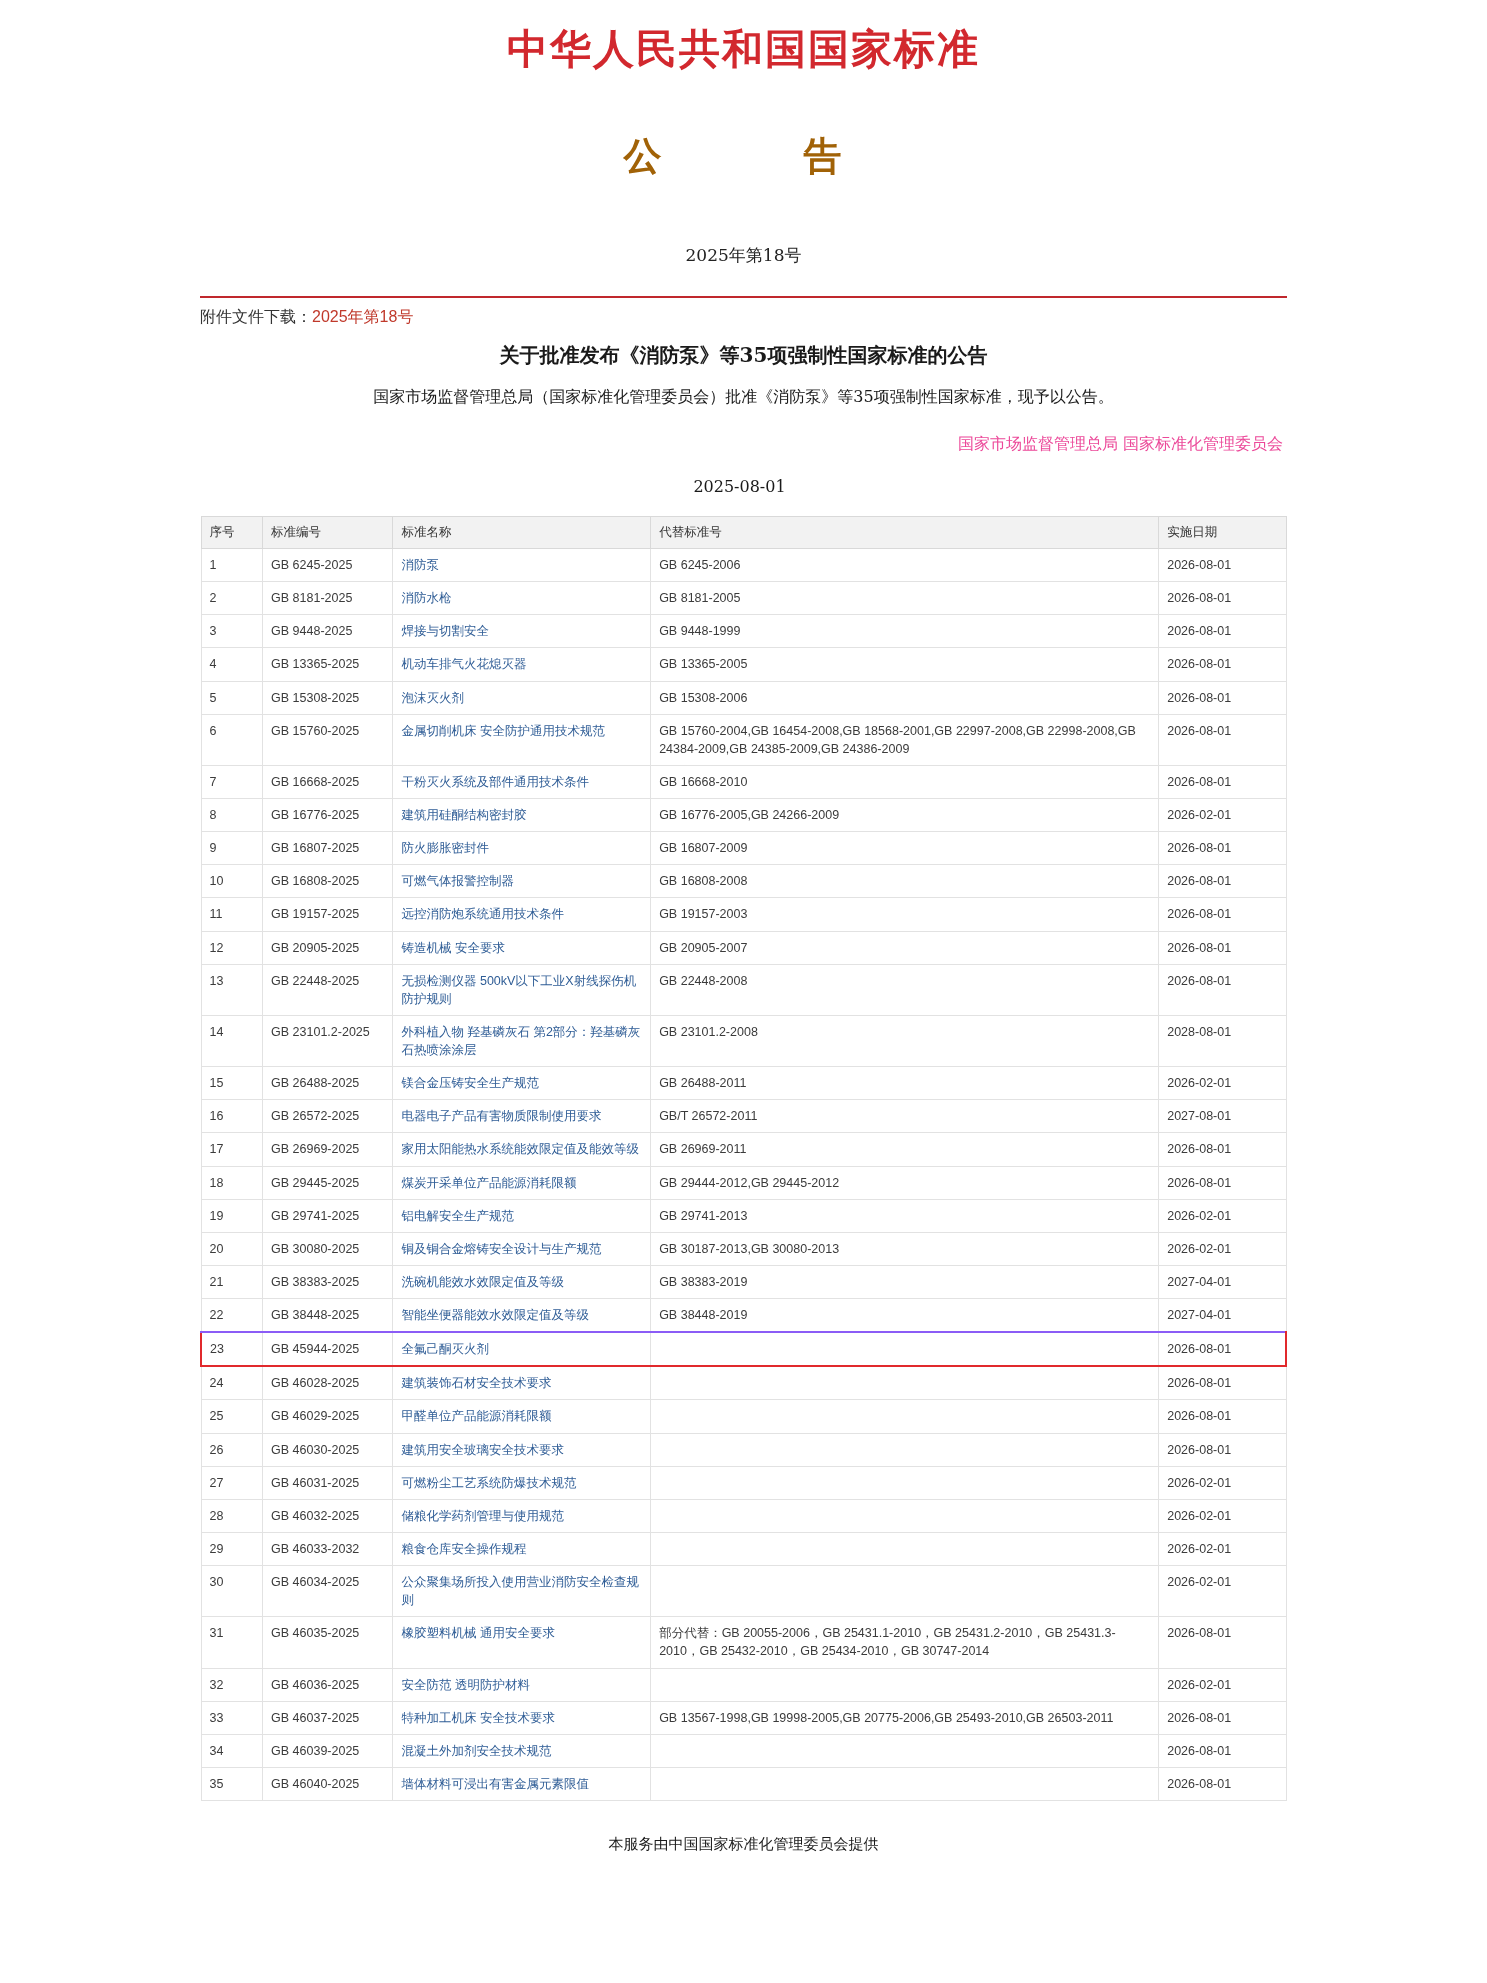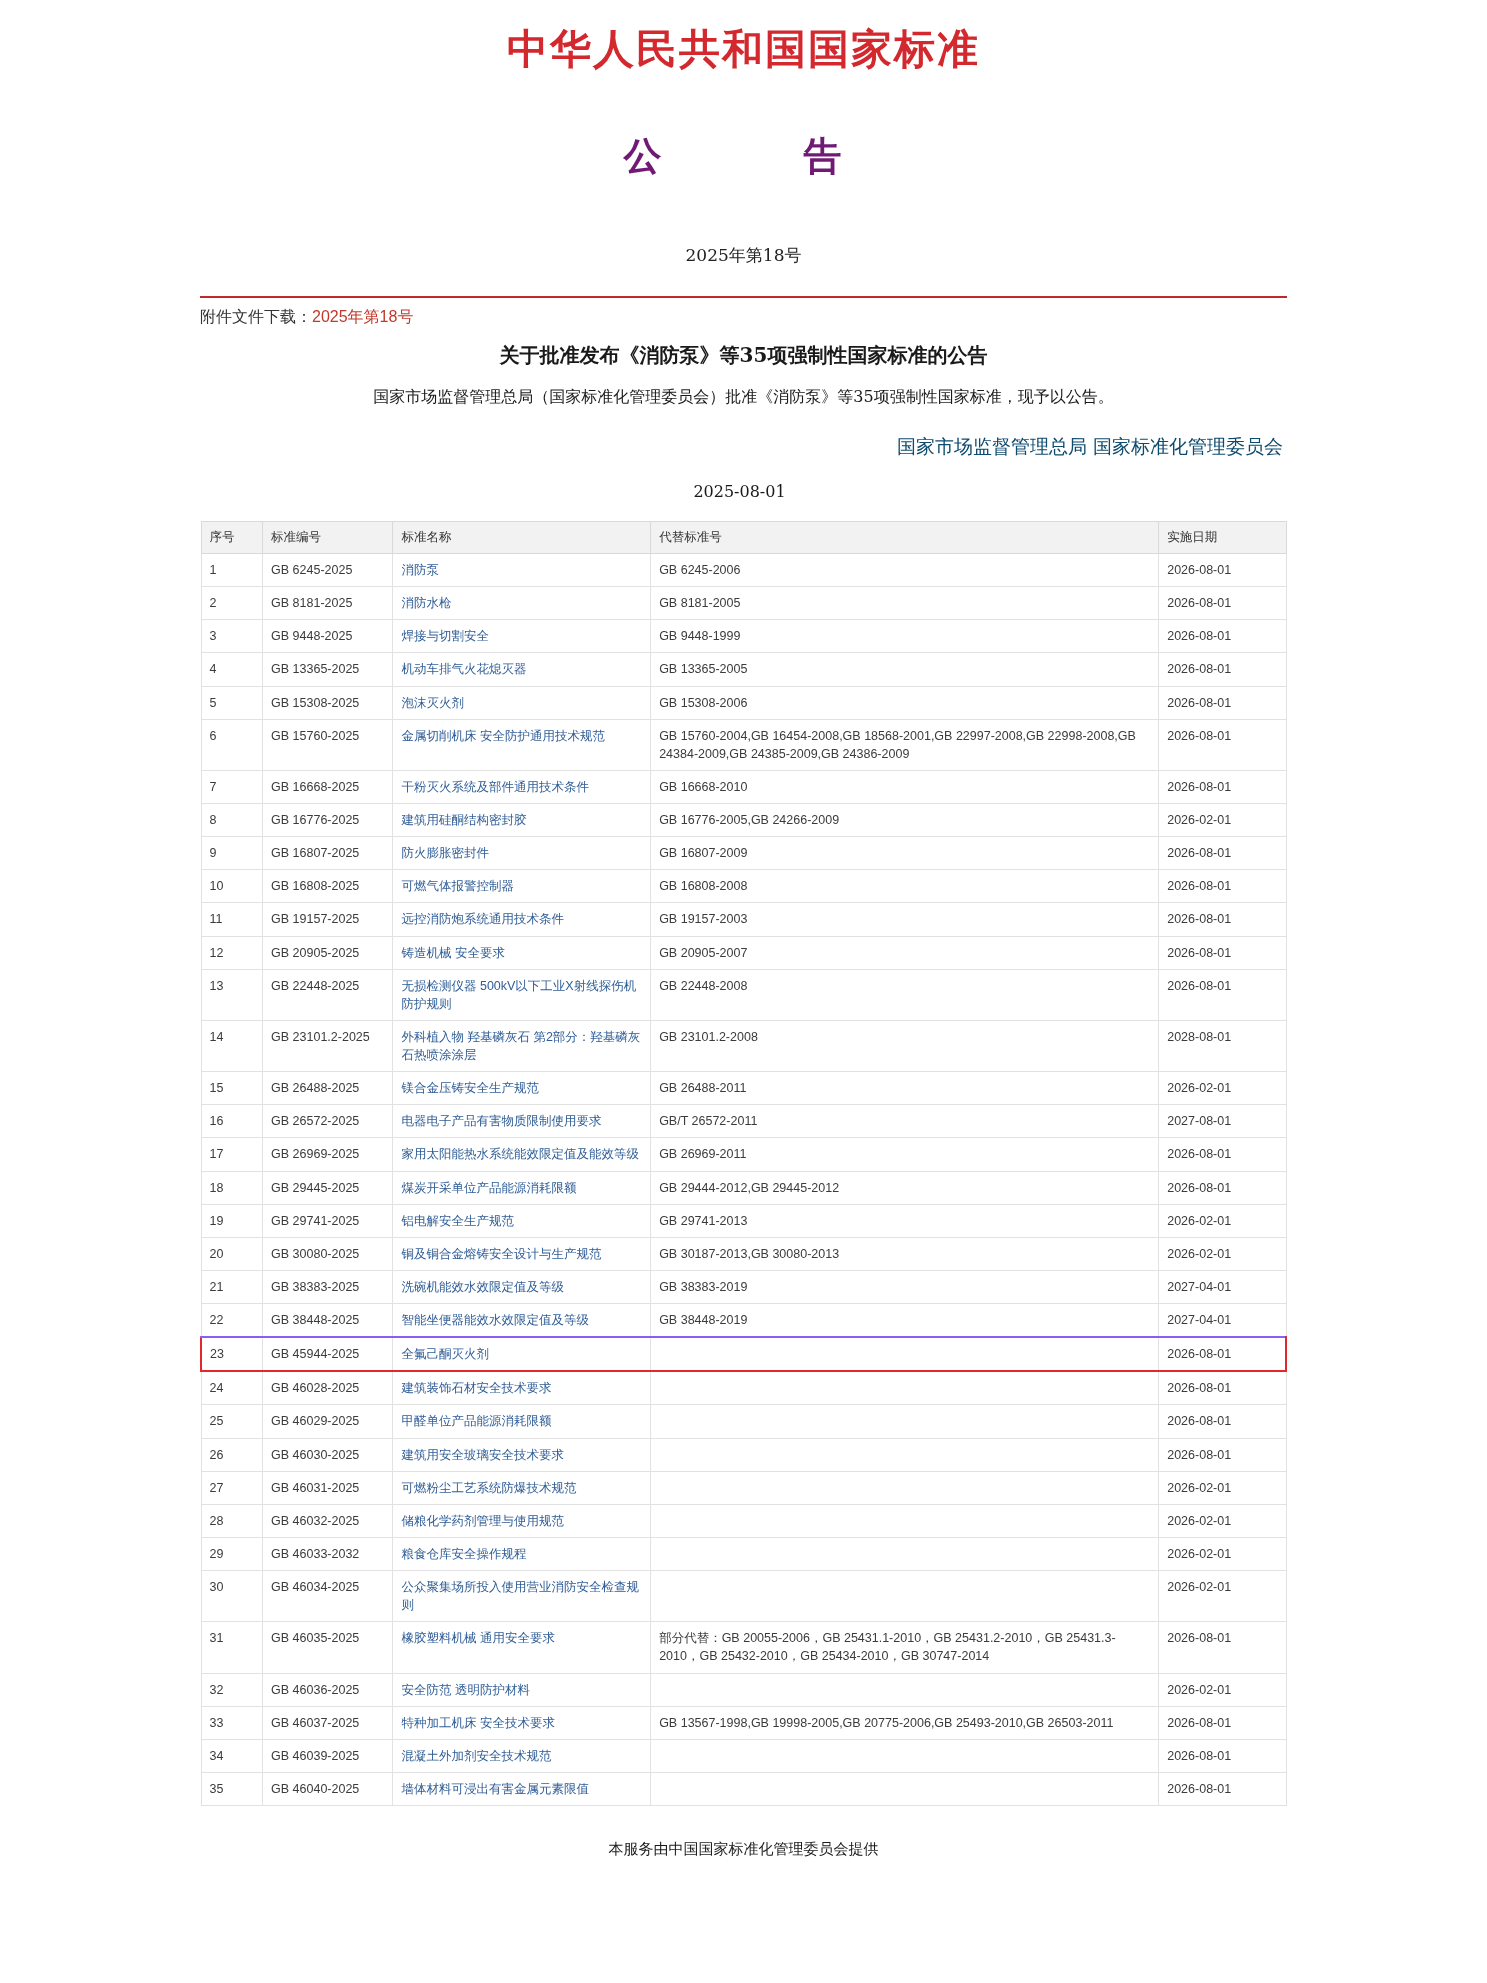--- a/index.html
+++ b/index.html
@@ -25,21 +25,21 @@
     text-align: center;
     color: #d2282e;
     font-family: "DejaVu Serif", serif;
     font-weight: bold;
     font-size: 41px;
     letter-spacing: 2px;
     padding-top: 22px;
   }
   .doc-subtitle {
     text-align: center;
-    color: #701a75;
+    color: #a16207;
     font-family: "DejaVu Serif", serif;
     font-weight: bold;
     font-size: 38px;
     letter-spacing: 22px;
     padding-top: 54px;
   }
   .doc-number {
     text-align: center;
     color: #222222;
     font-family: "DejaVu Serif", serif;
@@ -77,22 +77,22 @@
     text-align: center;
     font-family: "DejaVu Serif", serif;
     font-size: 16px;
     color: #1a1a1a;
   }
   .signature {
     width: 1087px;
     margin: 26px auto 0 auto;
     text-align: right;
     font-family: "DejaVu Serif", serif;
-    font-size: 19px;
-    color: #0c4a6e;
+    font-size: 16px;
+    color: #ec4899;
     padding-right: 8px;
   }
   .sign-date {
     width: 1087px;
     margin: 22px auto 0 auto;
     text-align: center;
     font-family: "DejaVu Serif", serif;
     font-size: 16px;
     color: #1a1a1a;
     padding-right: 8px;

